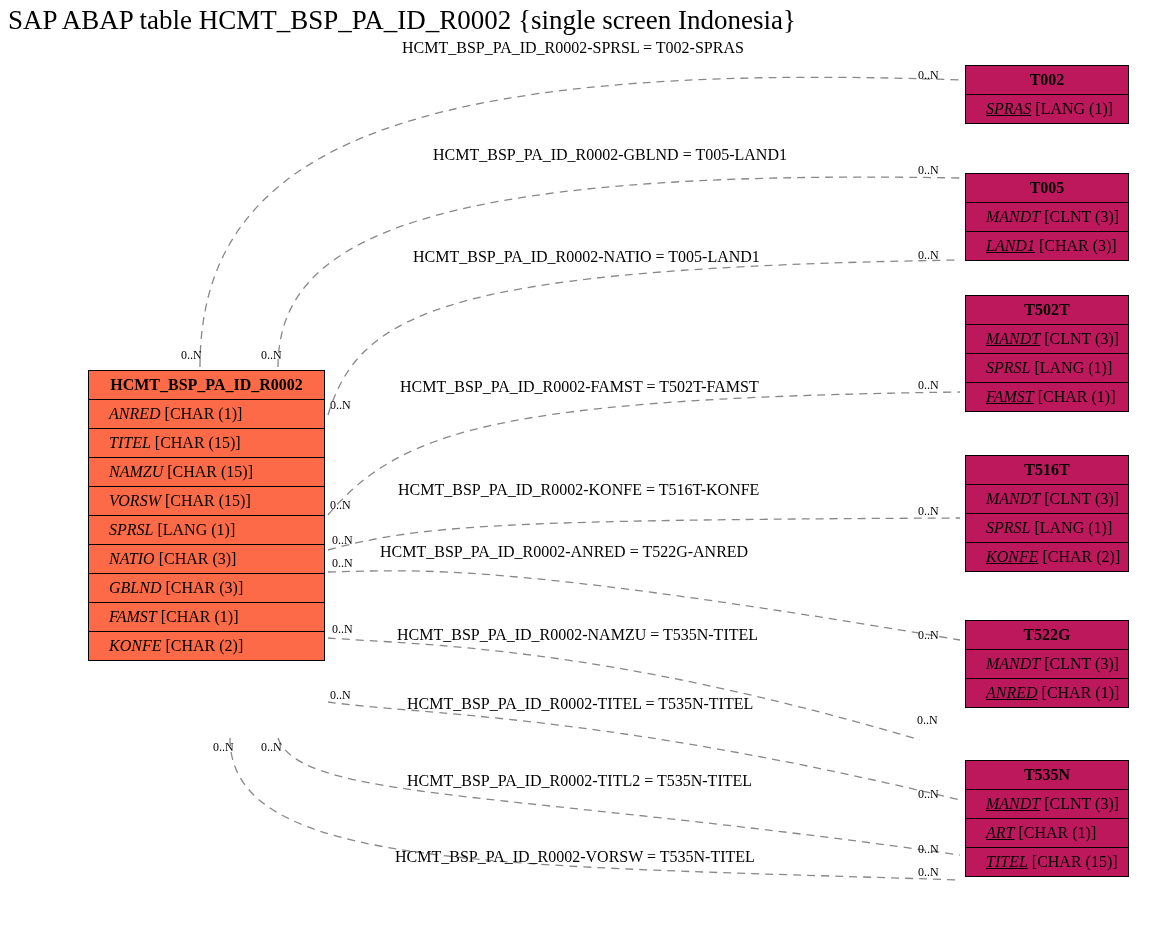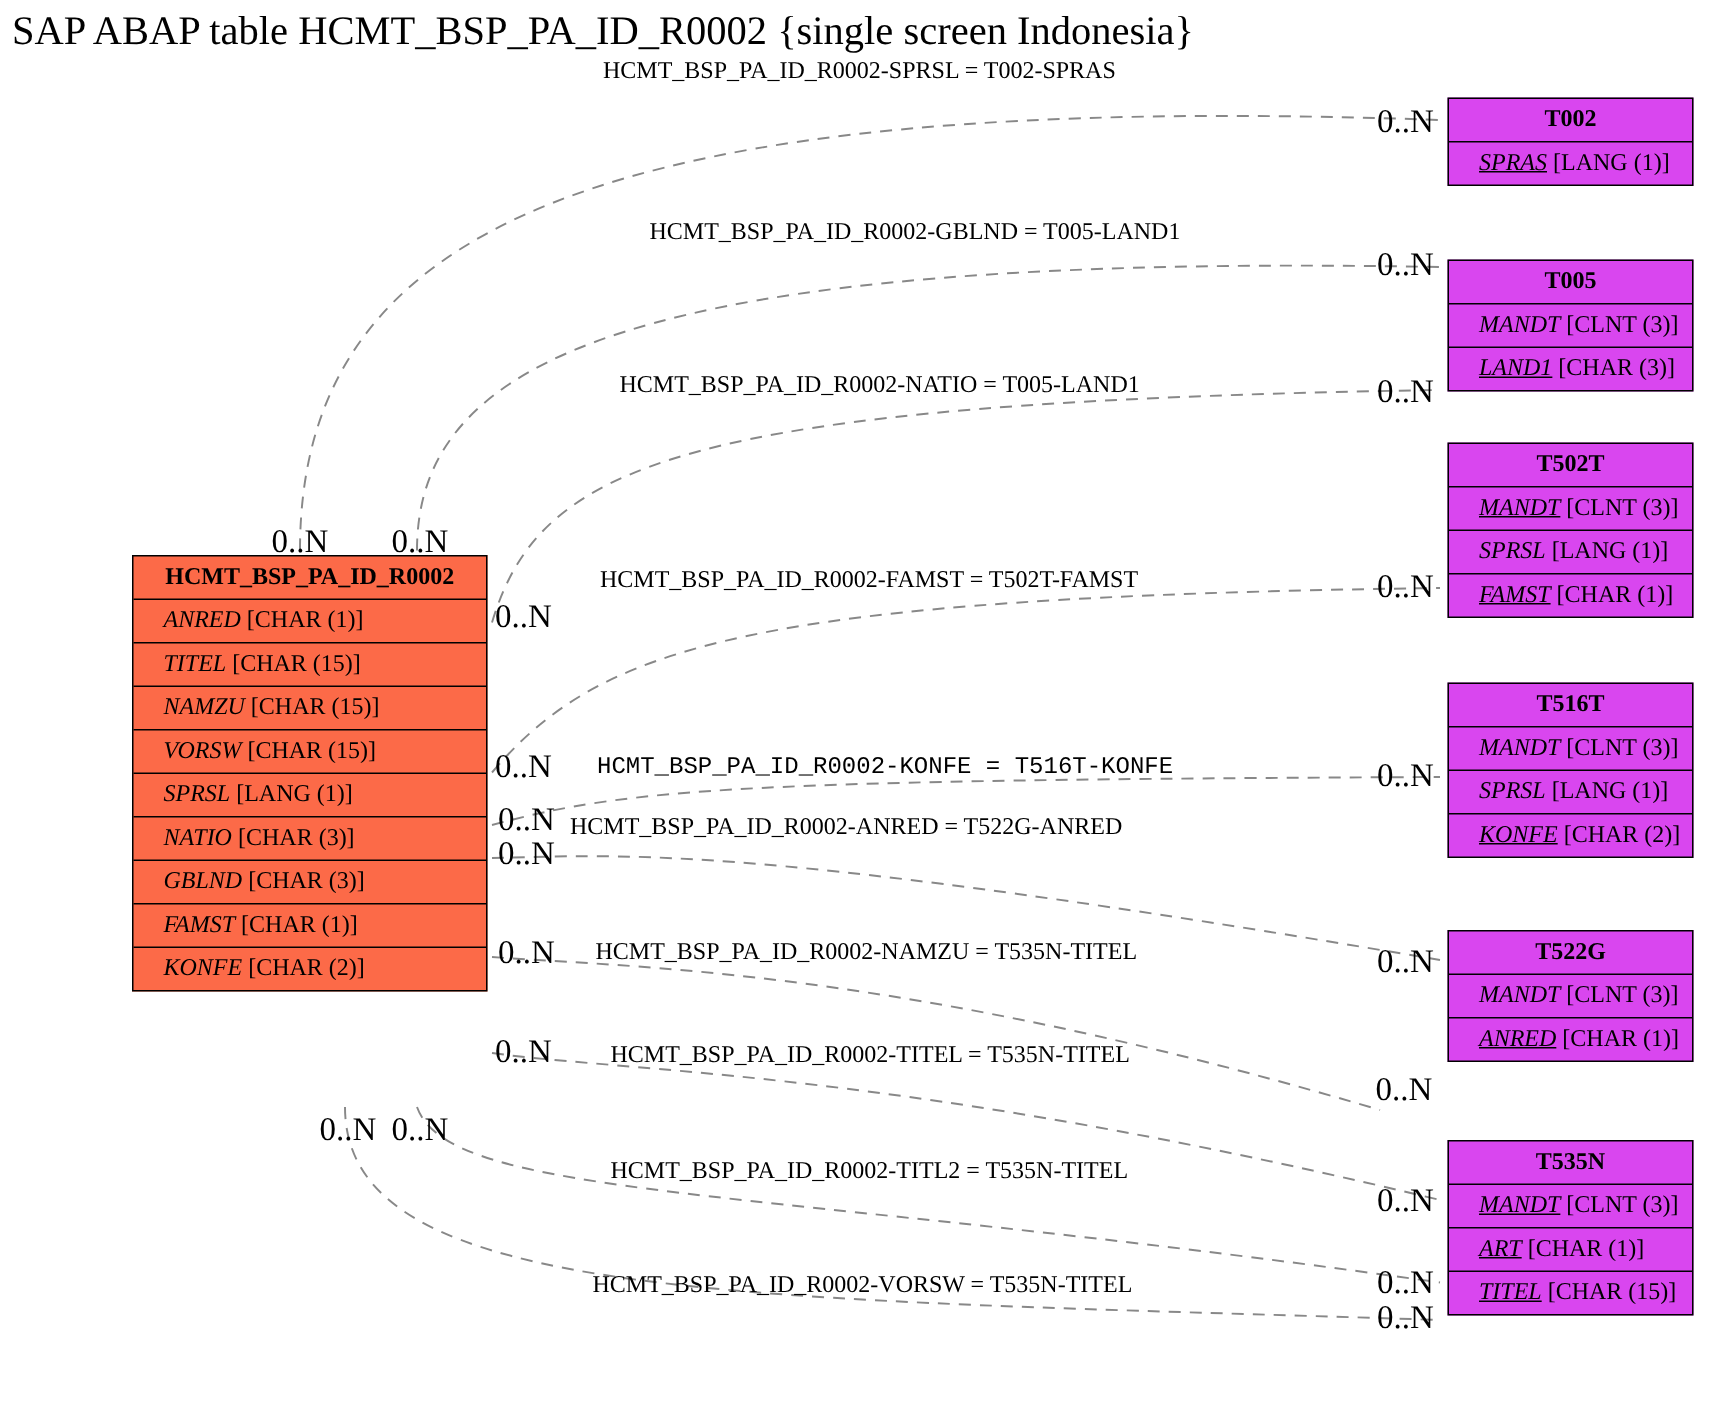--- a/index.html
+++ b/index.html
@@ -17,21 +17,21 @@
   .title {
     position: absolute;
     top: 5px;
     left: 8px;
     font-size: 27px;
     font-weight: normal;
   }
   .table-box {
     position: absolute;
     border: 1px solid #000;
-    background: #d946ef;
+    background: #be185d;
   }
   .table-box.main {
     background: #fc6a48;
   }
   .table-header {
     font-weight: bold;
     text-align: center;
     padding: 5px 10px;
     border-bottom: 1px solid #000;
   }
@@ -49,21 +49,21 @@
   .fld-name.underline {
     text-decoration: underline;
   }
   .rel-label {
     position: absolute;
     font-size: 16px;
     white-space: nowrap;
   }
   .card-label {
     position: absolute;
-    font-size: 22px;
+    font-size: 12px;
     white-space: nowrap;
   }
   svg.connectors {
     position: absolute;
     top: 0;
     left: 0;
     width: 1151px;
     height: 941px;
     pointer-events: none;
   }
@@ -148,21 +148,21 @@
       <div class="table-row"><span class="fld-name underline">ART</span><span> [CHAR (1)]</span></div>
       <div class="table-row"><span class="fld-name underline">TITEL</span><span> [CHAR (15)]</span></div>
     </div>
   </div>
 
 <div id="rel-labels">
     <div class="rel-label" style="top: 39px; left: 402px;">HCMT_BSP_PA_ID_R0002-SPRSL = T002-SPRAS</div>
     <div class="rel-label" style="top: 146px; left: 405px; margin-left: 28px;">HCMT_BSP_PA_ID_R0002-GBLND = T005-LAND1</div>
     <div class="rel-label" style="top: 248px; left: 413px;">HCMT_BSP_PA_ID_R0002-NATIO = T005-LAND1</div>
     <div class="rel-label" style="top: 378px; left: 400px;">HCMT_BSP_PA_ID_R0002-FAMST = T502T-FAMST</div>
-    <div class="rel-label" style="top: 502px; left: 398px; font-family: Liberation Mono, monospace;">HCMT_BSP_PA_ID_R0002-KONFE = T516T-KONFE</div>
+    <div class="rel-label" style="top: 481px; left: 398px;">HCMT_BSP_PA_ID_R0002-KONFE = T516T-KONFE</div>
     <div class="rel-label" style="top: 543px; left: 380px;">HCMT_BSP_PA_ID_R0002-ANRED = T522G-ANRED</div>
     <div class="rel-label" style="top: 626px; left: 397px;">HCMT_BSP_PA_ID_R0002-NAMZU = T535N-TITEL</div>
     <div class="rel-label" style="top: 695px; left: 407px;">HCMT_BSP_PA_ID_R0002-TITEL = T535N-TITEL</div>
     <div class="rel-label" style="top: 772px; left: 407px;">HCMT_BSP_PA_ID_R0002-TITL2 = T535N-TITEL</div>
     <div class="rel-label" style="top: 848px; left: 395px;">HCMT_BSP_PA_ID_R0002-VORSW = T535N-TITEL</div>
   </div>
 
 <div id="card-labels">
     <div class="card-label" style="top: 348px; left: 181px;">0..N</div>
     <div class="card-label" style="top: 348px; left: 261px;">0..N</div>

